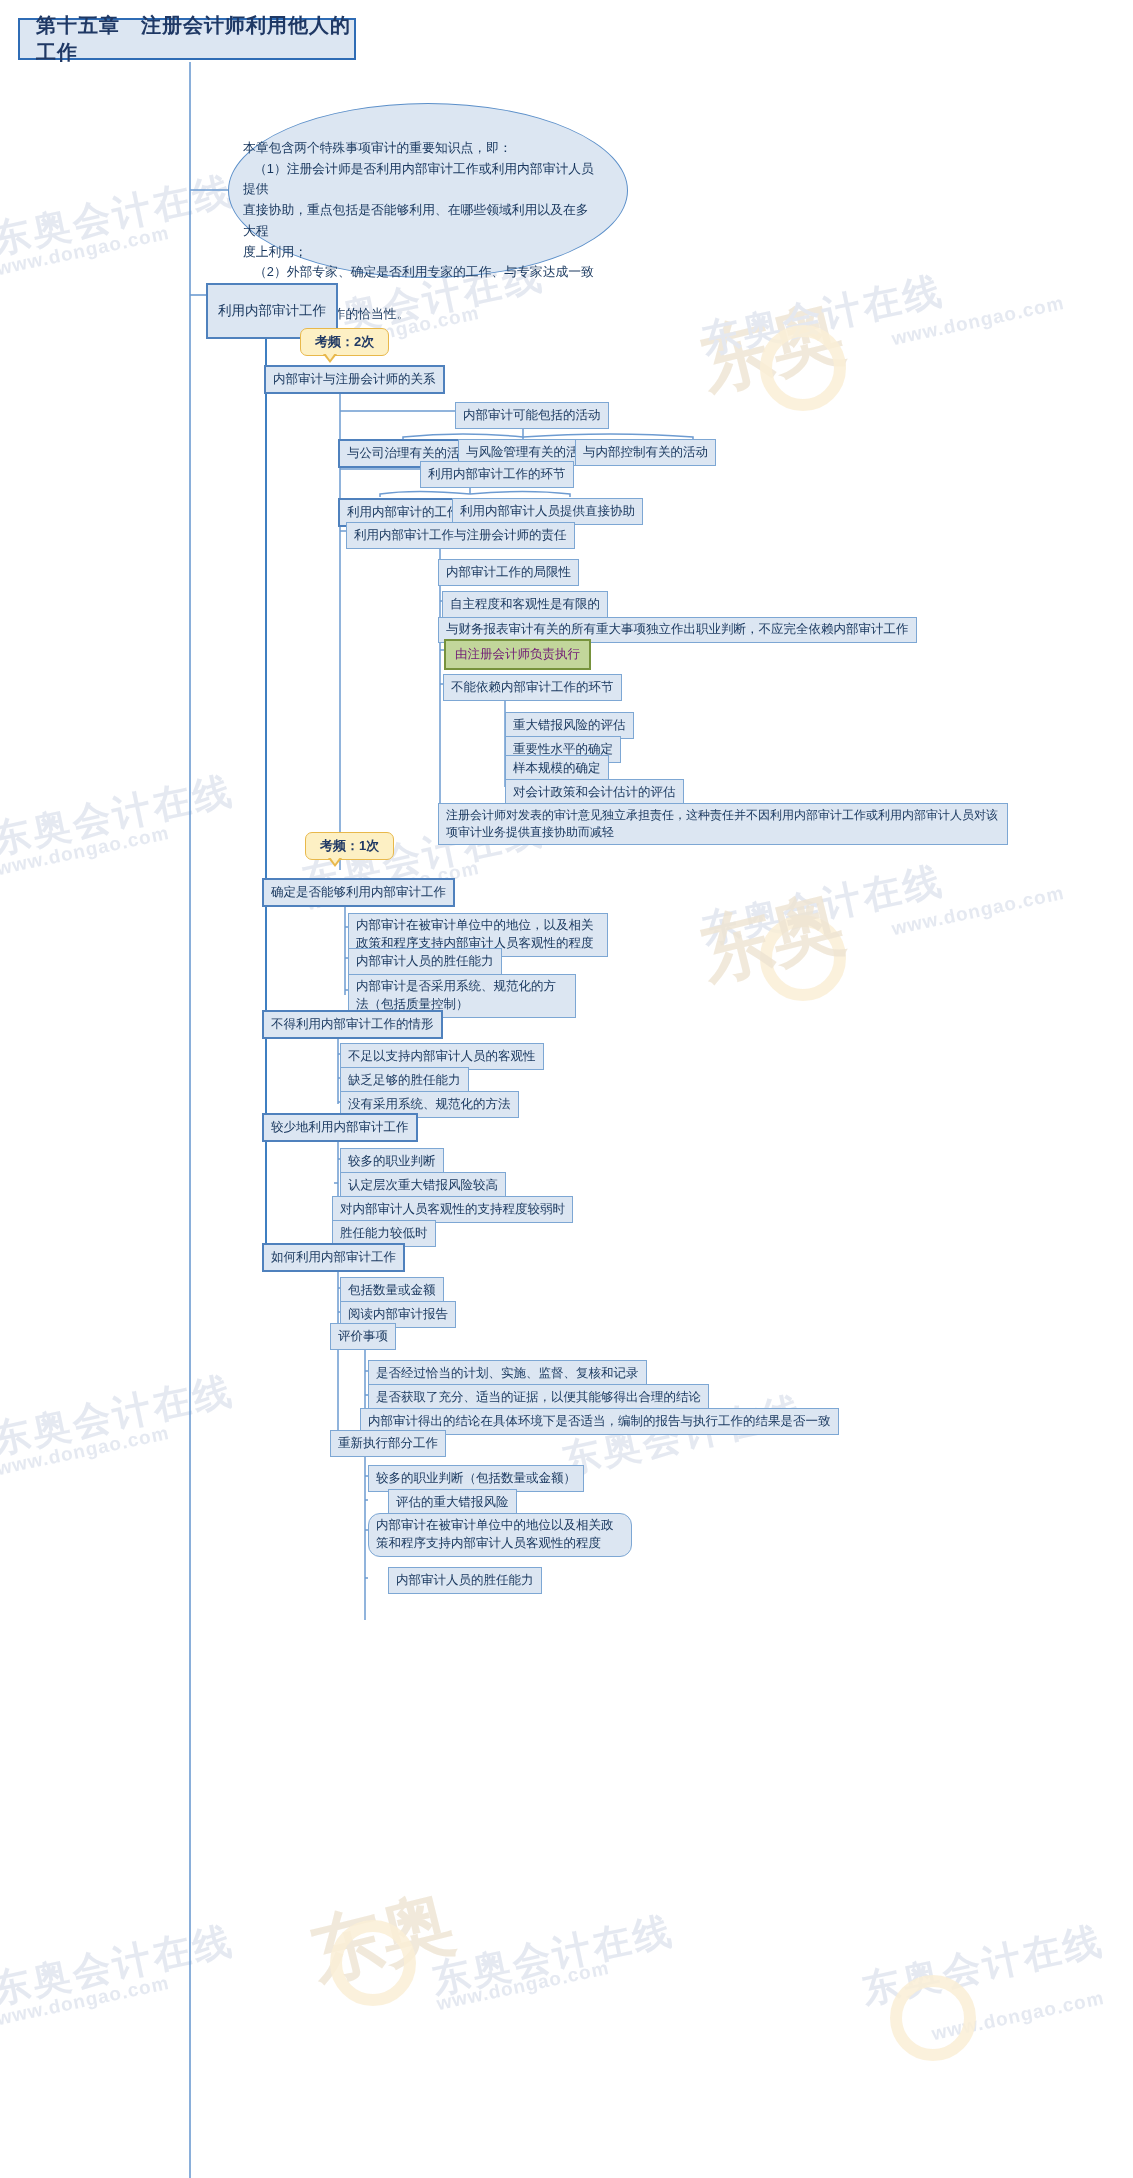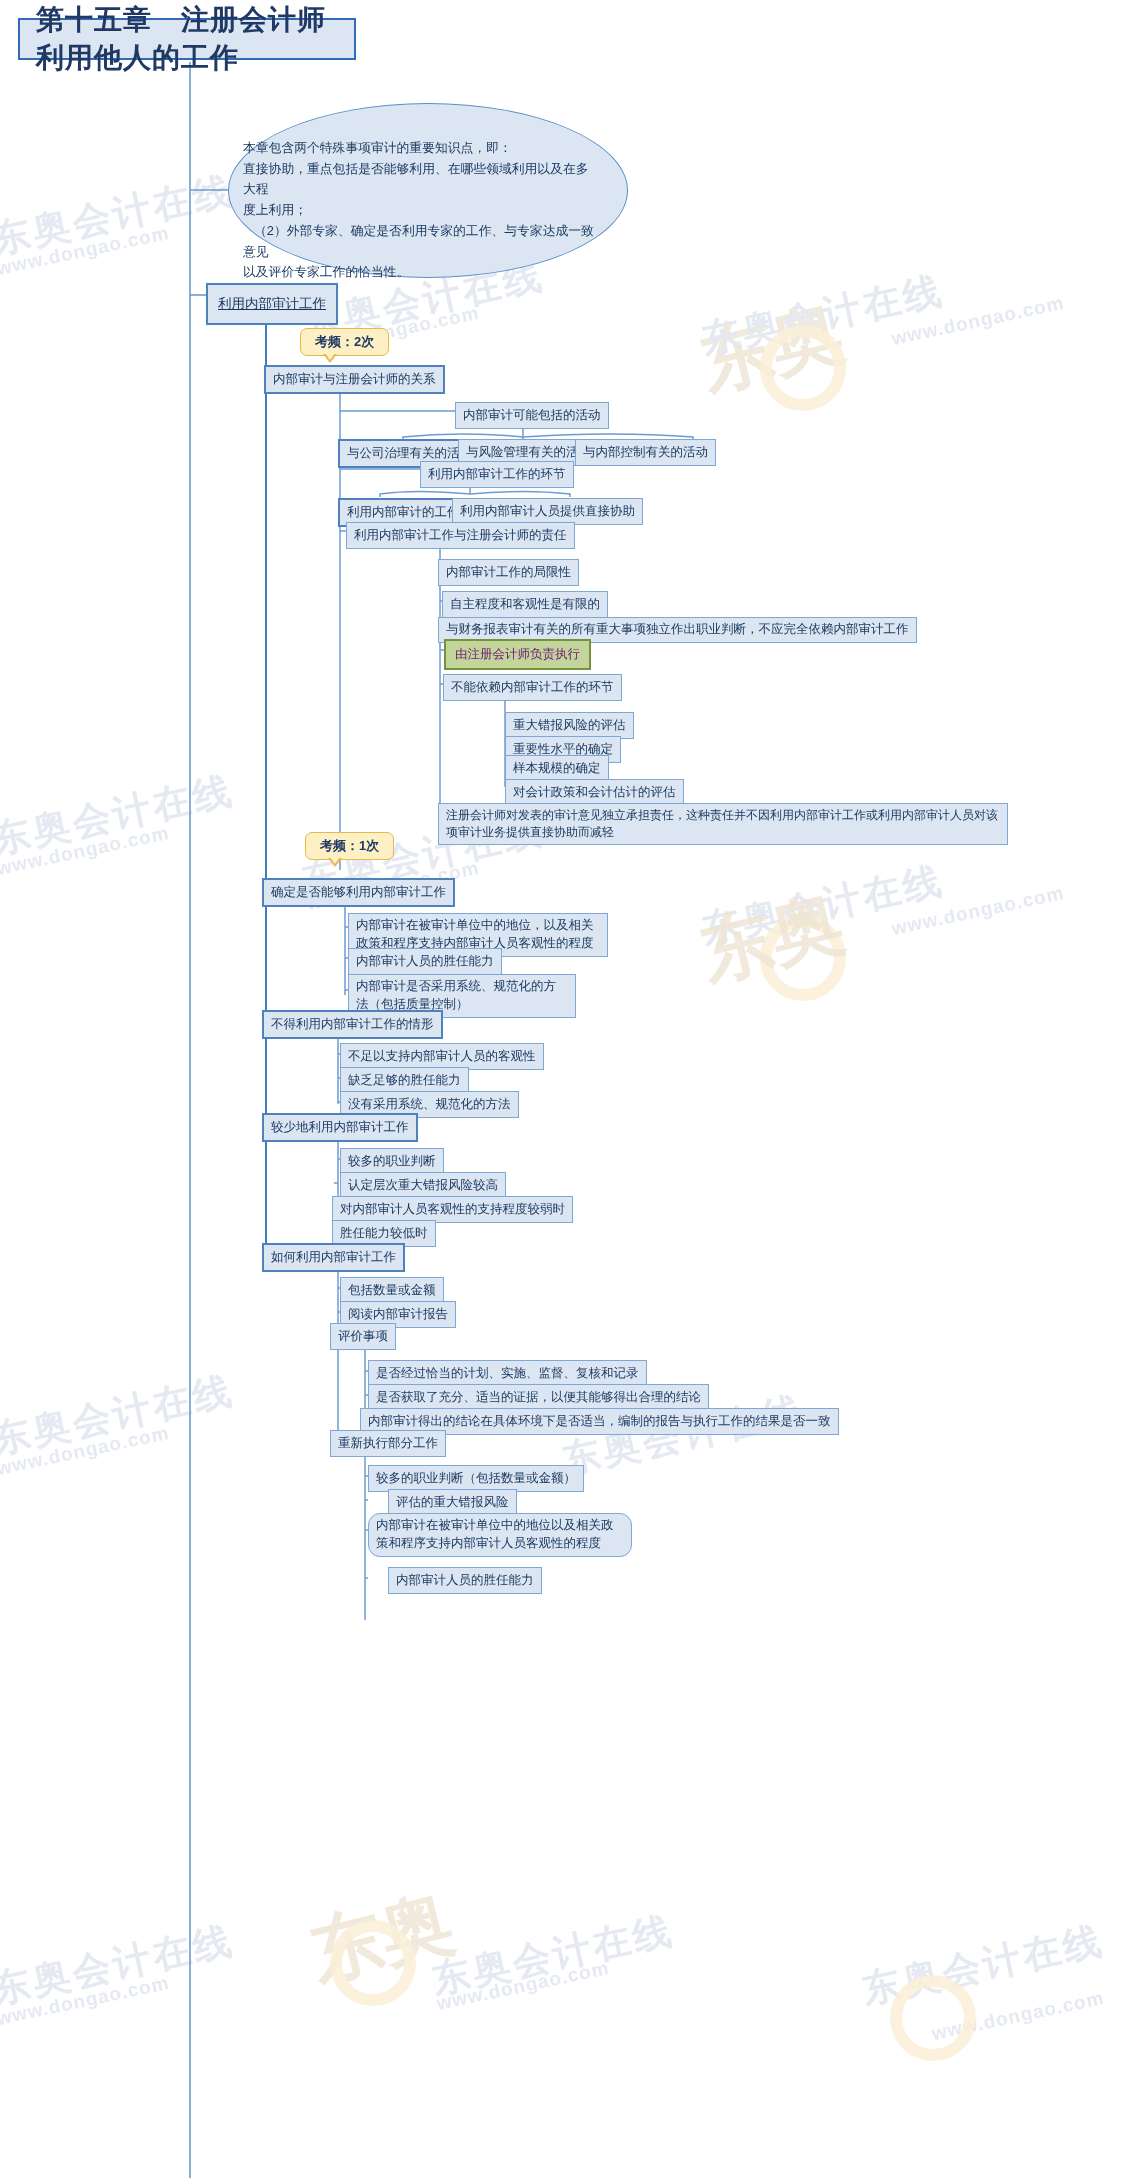--- a/index.html
+++ b/index.html
@@ -55,21 +55,21 @@
   .node.ml { white-space:normal; line-height:1.42; }
 
   .title-node {
     position:absolute;
     z-index:3;
     left:18px; top:18px;
     width:338px; height:42px;
     background:#dce6f2;
     border:2.5px solid #2f6cb5;
     color:#1f3864;
-    font-size:28px;
+    font-size:20px;
     font-weight:bold;
     letter-spacing:1px;
     display:flex; align-items:center;
     padding-left:16px;
   }
 
   .oval {
     position:absolute;
     z-index:3;
     left:228px; top:103px;
@@ -247,27 +247,28 @@
     <path d="M365 1500 L368 1500"></path>
     <path d="M365 1530 L368 1530"></path>
     <path d="M365 1578 L368 1578"></path>
   </g>
 </svg>
 
 <div class="title-node">第十五章　注册会计师利用他人的工作</div>
 
 <div class="oval">
   <p>本章包含两个特殊事项审计的重要知识点，即：</p>
+  <p class="ind">（1）注册会计师是否利用内部审计工作或利用内部审计人员提供</p>
   <p>直接协助，重点包括是否能够利用、在哪些领域利用以及在多大程</p>
   <p>度上利用；</p>
   <p class="ind">（2）外部专家、确定是否利用专家的工作、与专家达成一致意见</p>
   <p>以及评价专家工作的恰当性。</p>
 </div>
 
-<div class="node" style="left:206px; top:283px; padding:9px 10px; font-size:13.5px;text-decoration:underline;">利用内部审计工作</div>
+<div class="node" style="left:206px; top:283px; padding:16px 10px; font-size:13.5px;">利用内部审计工作</div>
 
 <div class="badge" style="left:300px; top:328px;">
   <span>考频：2次</span>
   <span class="tail"></span>
 </div>
 
 <div class="node" style="left:264px; top:365px;">内部审计与注册会计师的关系</div>
 
 <div class="node thin" style="left:455px; top:402px;">内部审计可能包括的活动</div>
 <div class="node" style="left:338px; top:439px;">与公司治理有关的活动</div>

